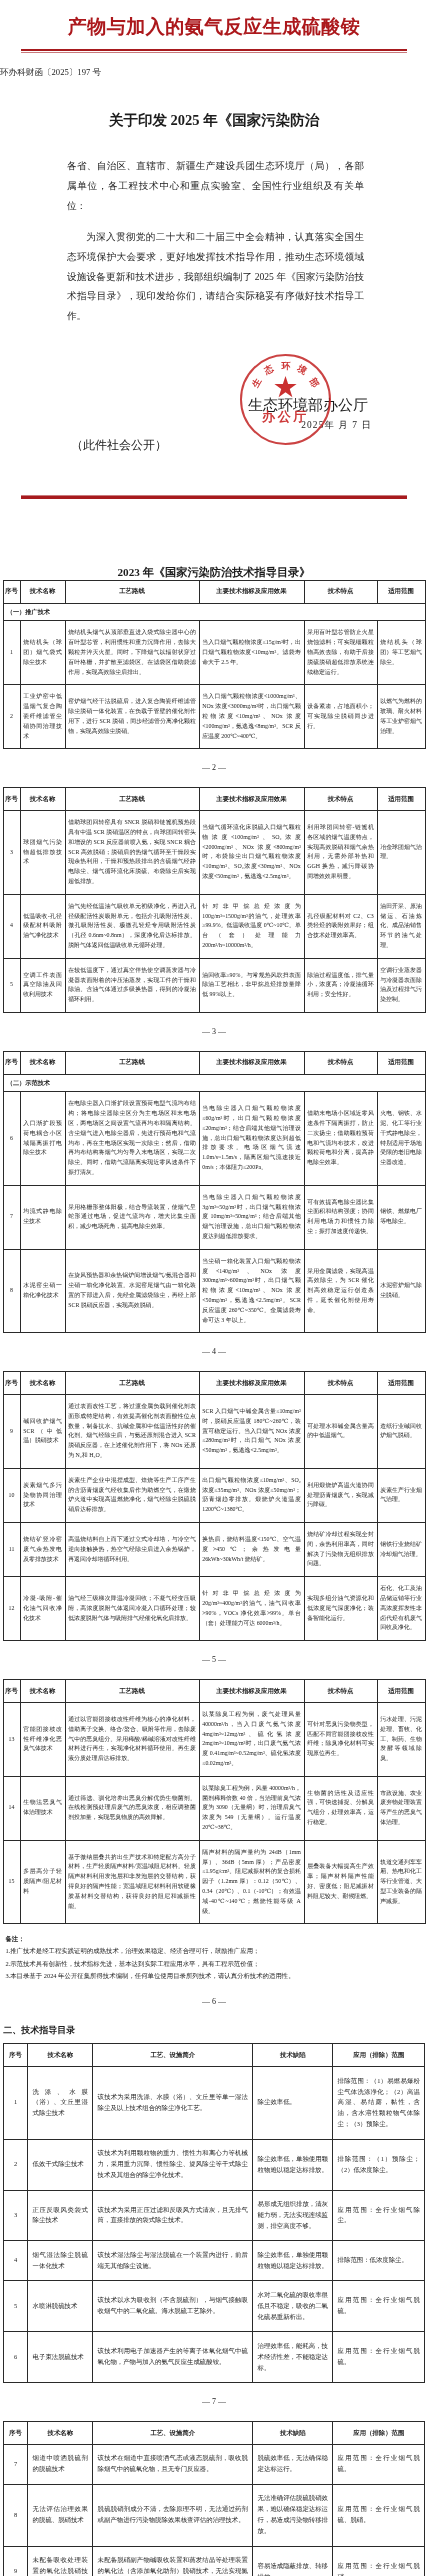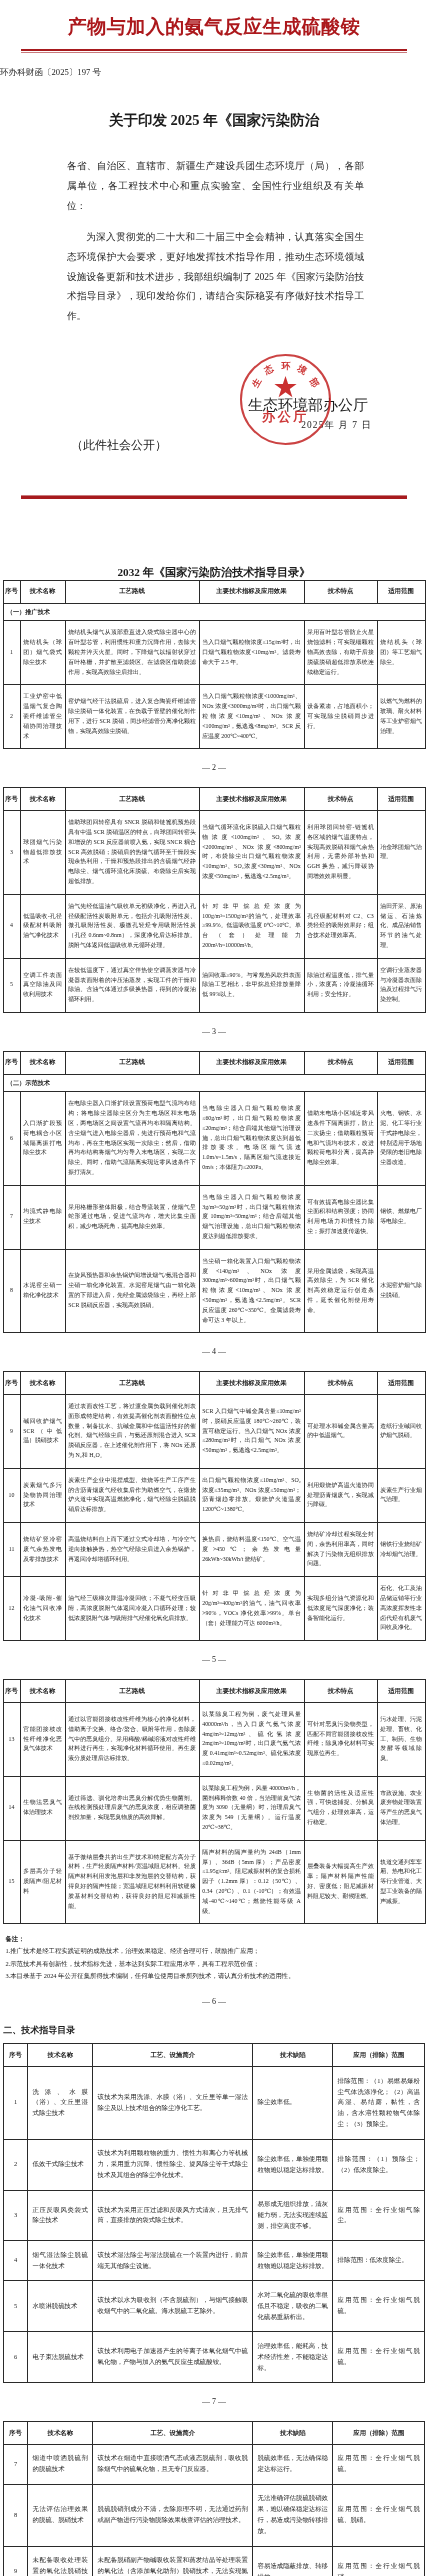--- a/index.html
+++ b/index.html
@@ -77,21 +77,21 @@
         <span class="arc4">部</span>
       </div>
       <div class="seal-star">★</div>
       <div class="seal-name">办公厅</div>
     </div>
   </div>
 
   <div class="rule-thin"></div>
   <div class="rule-thick" style="margin-top:0.5px;"></div>
 
-  <div class="cat-title">2032 年《国家污染防治技术指导目录》</div>
+  <div class="cat-title">2023 年《国家污染防治技术指导目录》</div>
 
   <table class="cat">
     <colgroup>
         <col style="width:17px">
         <col style="width:45px">
         <col style="width:134px">
         <col style="width:105px">
         <col style="width:73px">
         <col style="width:48px">
       </colgroup>

